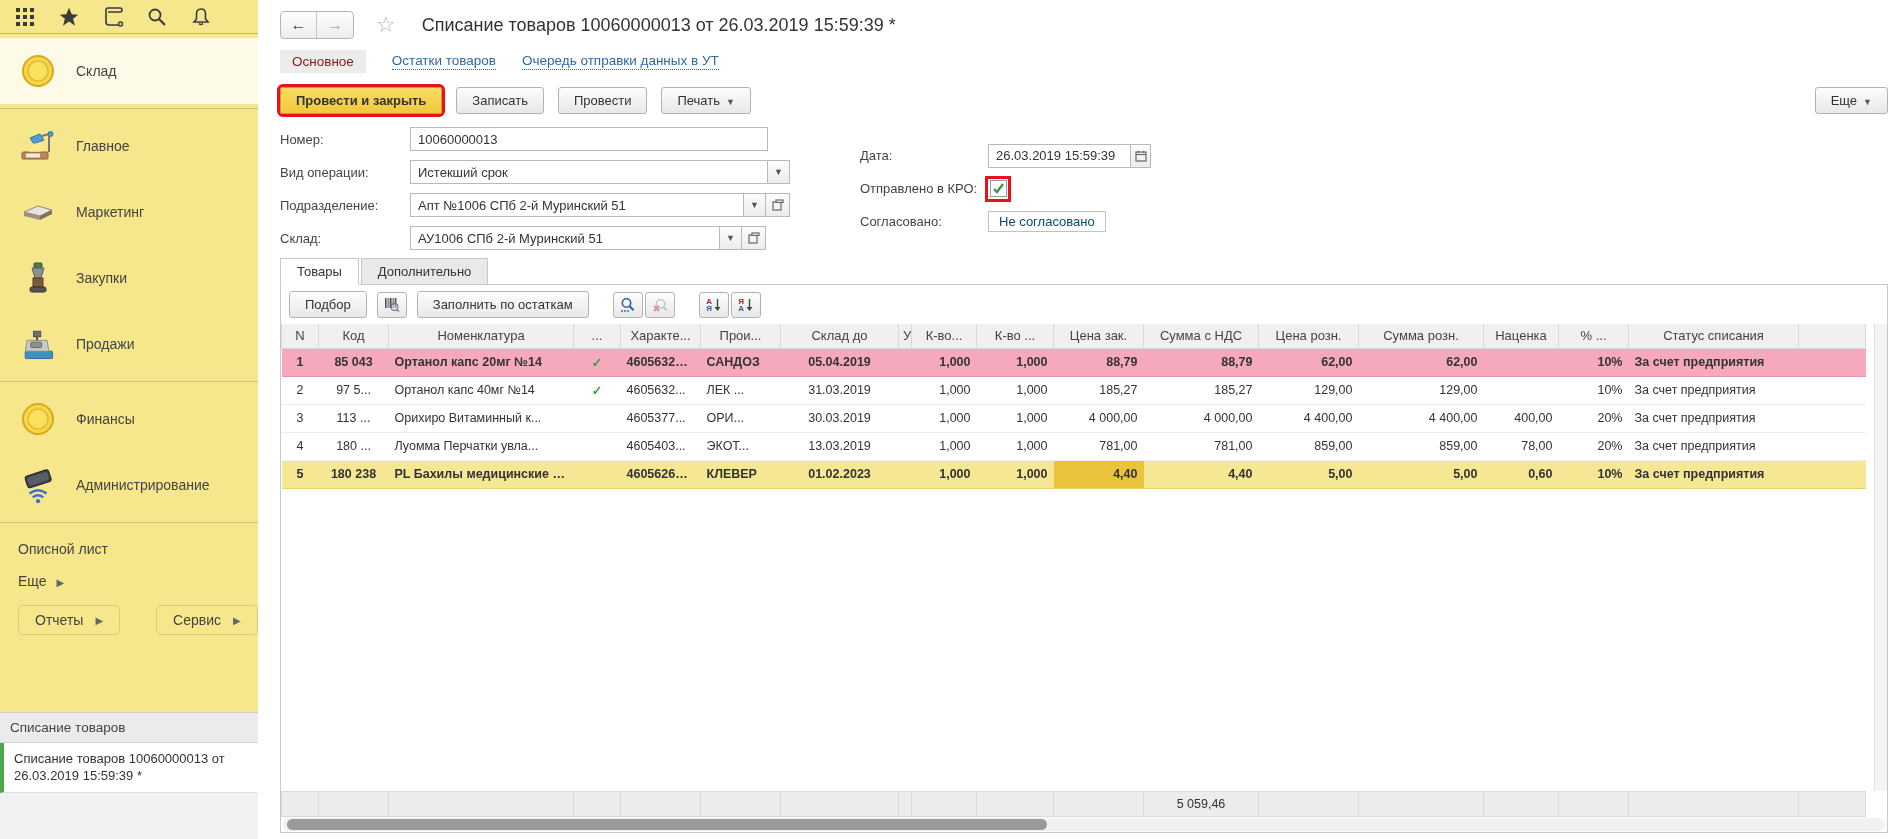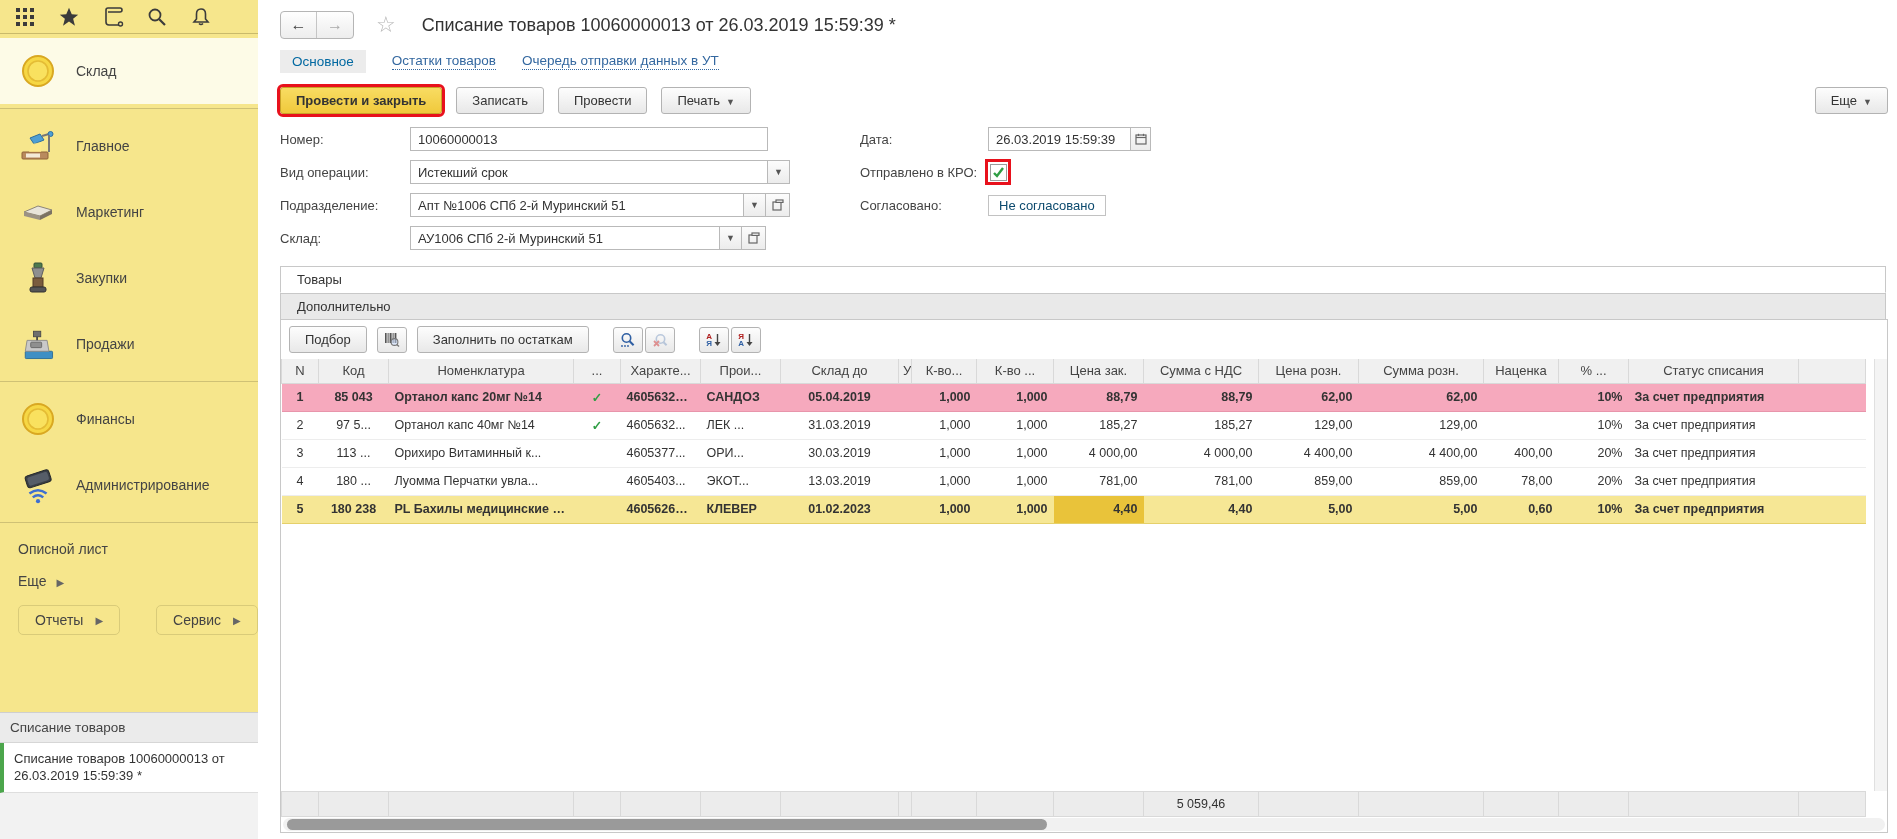--- a/index.html
+++ b/index.html
@@ -29,47 +29,47 @@
   .main { flex:1; display:flex; flex-direction:column; padding:8px 9px 6px 22px; overflow:hidden; }
   .hdr-row { display:flex; align-items:center; gap:14px; height:34px; }
   .navgrp { display:flex; border:1px solid #b5b5b5; border-radius:4px; overflow:hidden; background:linear-gradient(#fefefe,#ededed); }
   .navgrp .nbtn { width:36px; height:26px; display:flex; align-items:center; justify-content:center; font-size:16px; cursor:pointer; }
   .navgrp .nbtn:first-child { border-right:1px solid #c5c5c5; color:#444; }
   .navgrp .nbtn.fwd { color:#a9a9a9; }
   .fav-star { font-size:22px; color:#b5b5b5; cursor:pointer; margin-left:8px; }
   .doc-title { font-size:18px; color:#333; margin-left:12px; white-space:nowrap; }
   .subnav { display:flex; align-items:center; gap:26px; margin-top:6px; height:26px; }
   .navtab { font-size:13.5px; cursor:pointer; }
-  .navtab.active { background:#ececec; color:#0369a1; padding:4px 12px; }
+  .navtab.active { background:#ececec; color:#7f1d1d; padding:4px 12px; }
   .navtab.lnk { color:#3468a0; border-bottom:1px dotted #3468a0; padding-bottom:1px; }
 
   .cmdbar { display:flex; align-items:center; gap:14px; margin-top:10px; height:32px; }
   .btn { border:1px solid #b3b3b3; border-radius:3px; background:linear-gradient(#fdfdfd,#e8e8e8); padding:5px 15px; font-size:13px; color:#333; cursor:pointer; white-space:nowrap; font-family:"Liberation Sans",sans-serif; }
   .btn.primary { background:linear-gradient(#f8dc62,#f0c93c); border-color:#c9a227; font-weight:bold; }
   .annot { outline:3px solid #e8111c; outline-offset:0px; }
   .btn .caret { font-size:9px; color:#555; margin-left:6px; }
   .cmd-spacer { flex:1; }
 
   
-  .form-area { display:flex; margin-top:10px; }
+  .form-area { display:flex; margin-top:10px;align-items:center; }
   .fcol-left { width:560px; }
   .frow { display:flex; align-items:center; height:26px; margin-bottom:7px; }
   .flabel { width:130px; font-size:13px; color:#444; }
   .ctl { display:flex; align-items:stretch; height:24px; }
   .tinput { border:1px solid #b9b9b9; background:#fff; padding:2px 7px; font-size:13px; color:#333; display:flex; align-items:center; }
   .combo-btn { width:22px; border:1px solid #b9b9b9; border-left:none; background:linear-gradient(#fcfcfc,#ececec); display:flex; align-items:center; justify-content:center; font-size:9px; color:#555; cursor:pointer; }
   .open-btn { width:24px; border:1px solid #b9b9b9; border-left:none; background:linear-gradient(#fcfcfc,#ececec); display:flex; align-items:center; justify-content:center; cursor:pointer; }
   .fcol-right { margin-left:20px; }
   .fcol-right .flabel { width:128px; }
   .chkwrap { width:20px; height:20px; display:flex; align-items:center; justify-content:center; background:#fff; }
   .chkbox { width:17px; height:17px; border:1px solid #9c9c9c; background:#fff; display:flex; align-items:center; justify-content:center; cursor:pointer; }
   .ro-box { border:1px solid #c2c2c2; background:#fff; padding:2px 10px; font-size:13px; color:#0c4a6e; display:flex; align-items:center; }
 
   
-  .tabstrip { display:flex; margin-top:8px;flex-direction:column; }
+  .tabstrip { display:flex; margin-top:0; }
   .ptab { padding:5px 16px; font-size:13px; cursor:pointer; border:1px solid #c8c8c8; margin-right:2px; }
   .ptab.active { background:#fff; border-bottom:1px solid #fff; position:relative; z-index:2; }
   .ptab.idle { background:#e9e9e9; }
 
   
   .panel { border:1px solid #c8c8c8; margin-top:-1px; flex:1; display:flex; flex-direction:column; overflow:hidden; background:#fff; }
   .ttoolbar { display:flex; align-items:center; gap:10px; padding:6px 8px; }
   .icon-btn { width:30px; height:26px; border:1px solid #b3b3b3; border-radius:3px; background:linear-gradient(#fdfdfd,#e8e8e8); display:flex; align-items:center; justify-content:center; cursor:pointer; }
   .tb-group { display:flex; gap:2px; margin-left:14px; }
   .sorttxt { font-size:8px; font-weight:bold; line-height:7px; text-align:center; }

